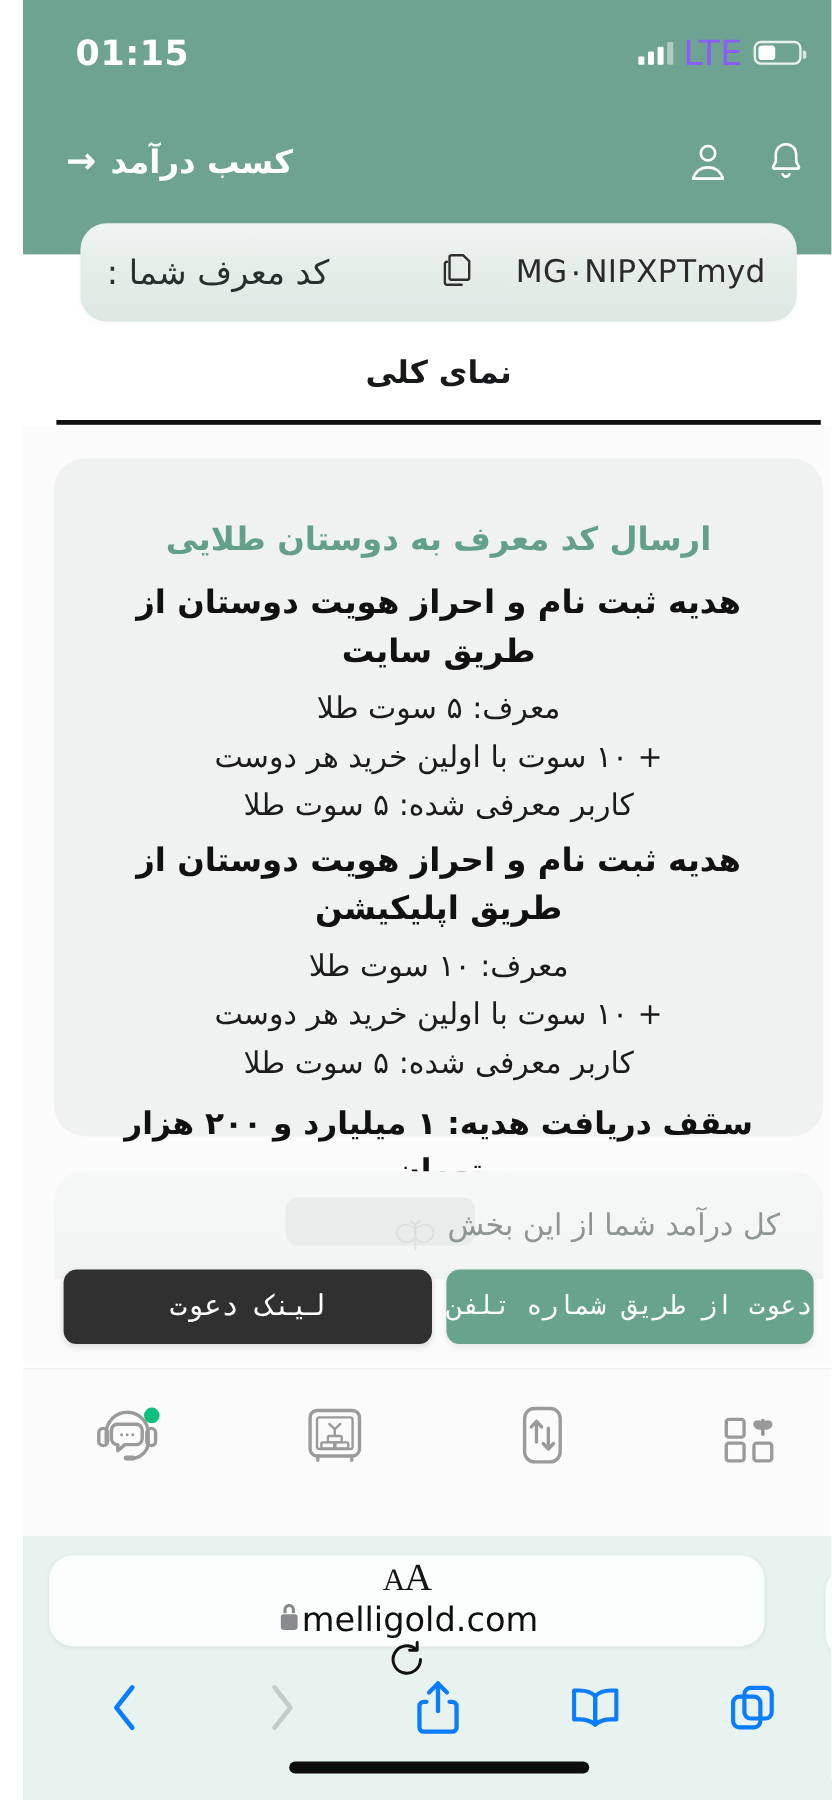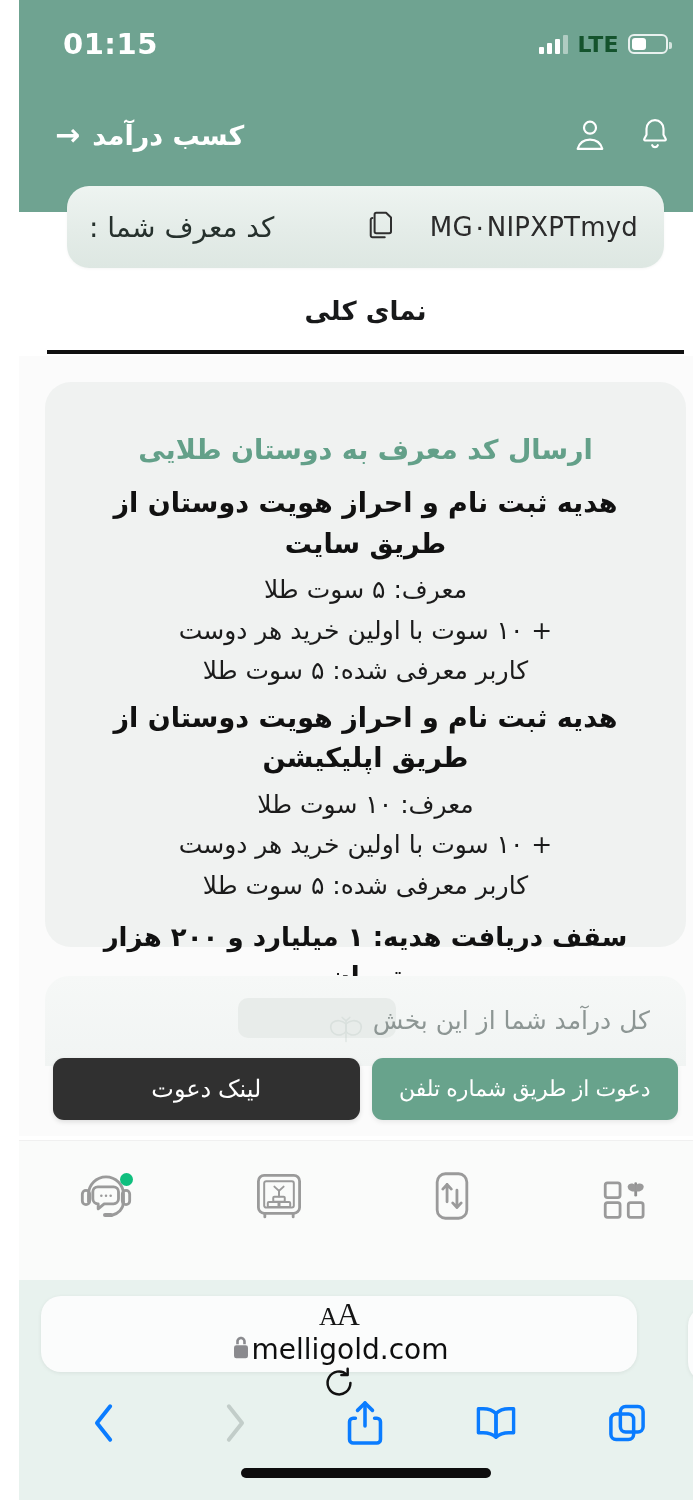--- a/index.html
+++ b/index.html
@@ -62,23 +62,23 @@
     display: block;
     width: 5px;
     background: #ffffff;
     border-radius: 1px;
   }
   .signal-bars i:nth-child(1) { height: 7px; }
   .signal-bars i:nth-child(2) { height: 11px; }
   .signal-bars i:nth-child(3) { height: 15px; }
   .signal-bars i:nth-child(4) { height: 19px; background: rgba(255,255,255,0.45); }
   .lte-label {
-    color: #14532d;
-    font-size: 22px;
-    font-weight: bold;
+    color: #8b5cf6;
+    font-size: 29px;
+    font-weight: normal;
     letter-spacing: 0.4px;
   }
   .battery {
     position: relative;
     width: 40px; height: 20px;
     border: 2px solid rgba(255,255,255,0.85);
     border-radius: 6px;
     display: flex;
     align-items: center;
     padding: 2px;
@@ -291,21 +291,21 @@
     flex-direction: row-reverse;
     gap: 12px;
   }
   .btn {
     flex: 1;
     border-radius: 11px;
     border: none;
     display: flex;
     align-items: center;
     justify-content: center;
-    font-family: Liberation Sans, sans-serif;
+    font-family: Liberation Mono, monospace;
     font-size: 24px;
     cursor: pointer;
   }
   .btn-dark {
     background: #303030;
     color: #ffffff;
     box-shadow: 0 2px 5px rgba(0,0,0,0.12);
   }
   .btn-green {
     background: #68a38c;

